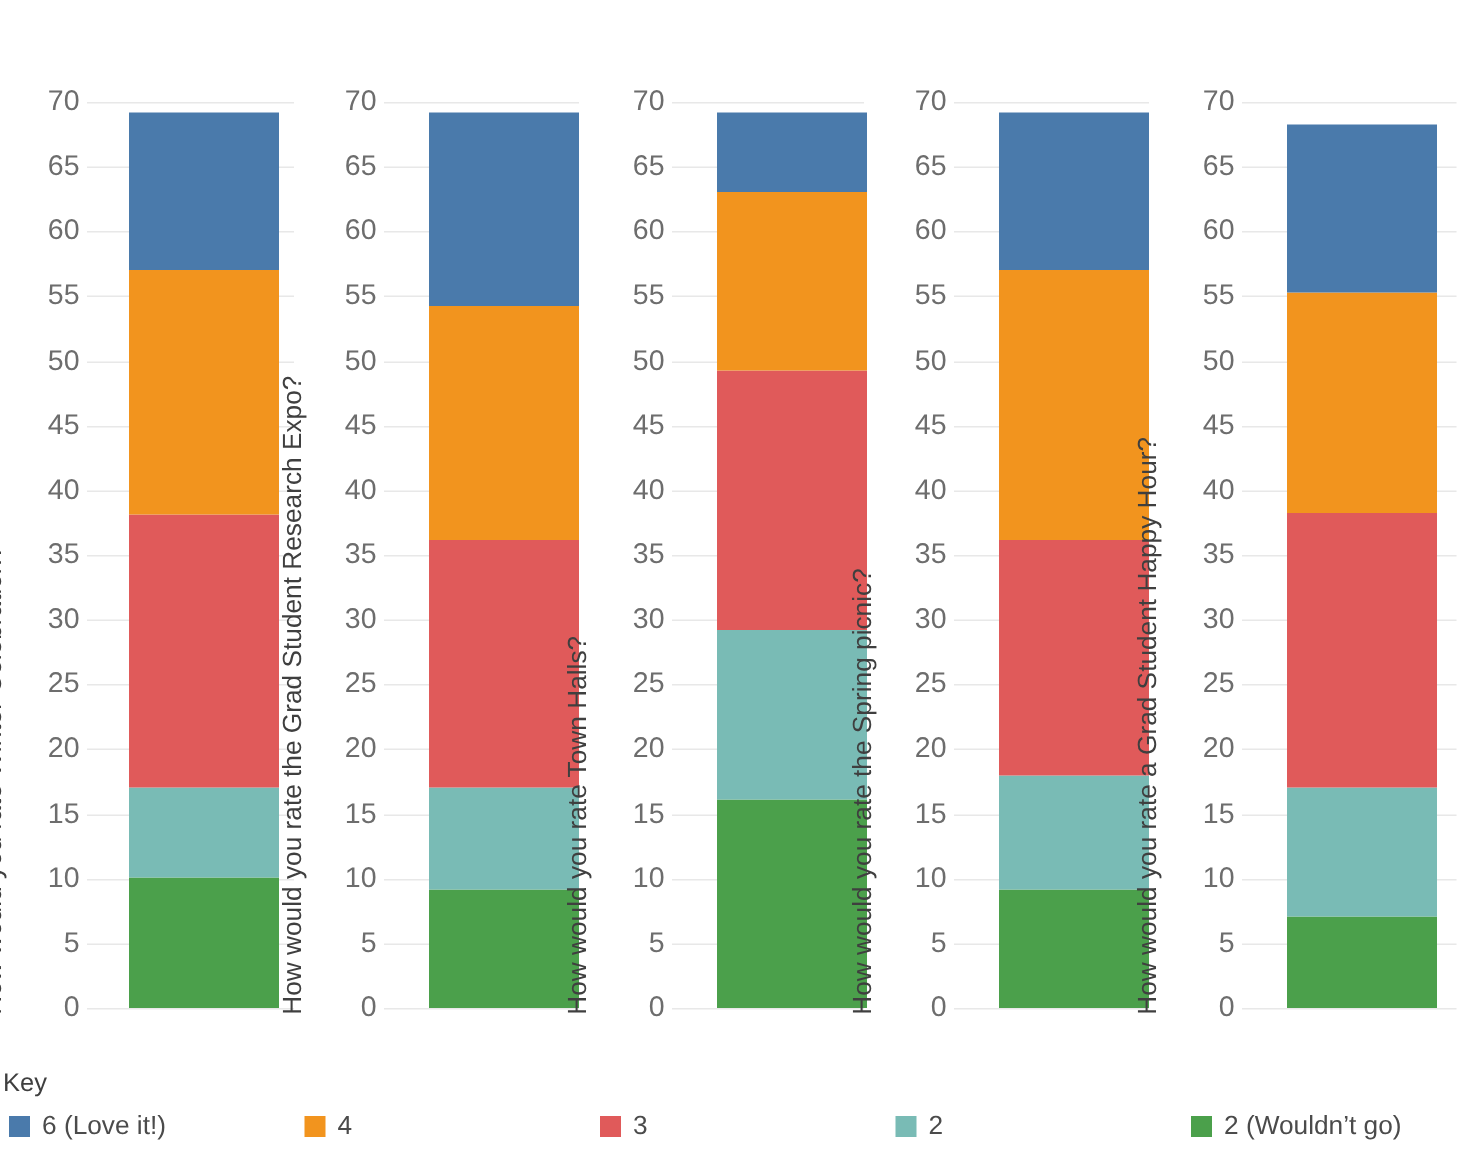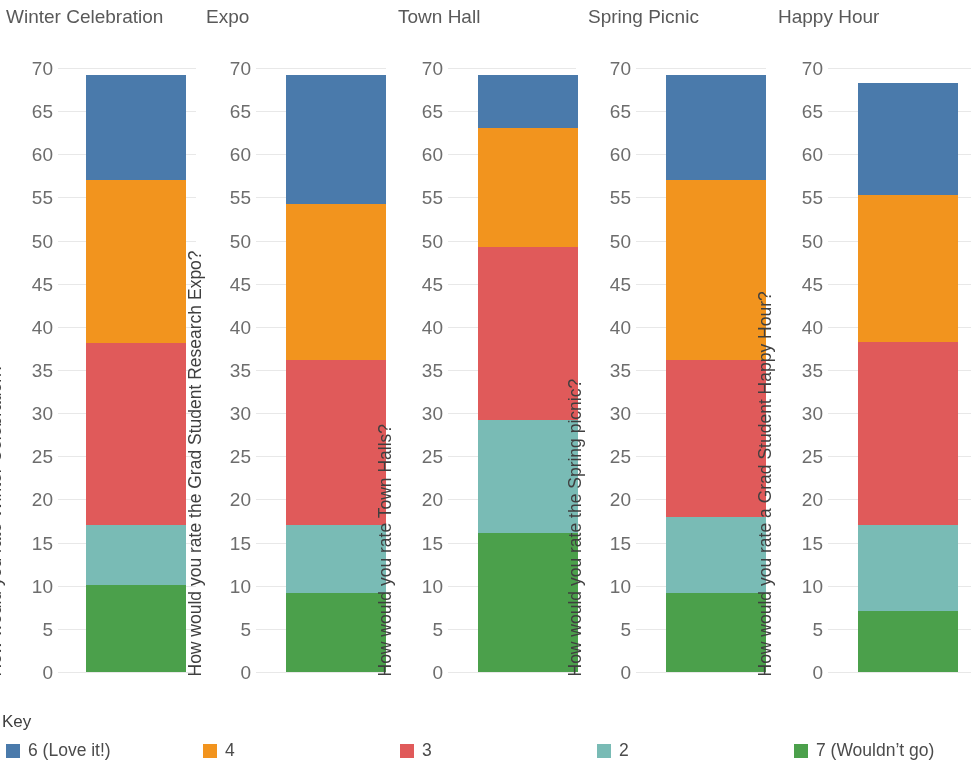--- a/index.html
+++ b/index.html
@@ -140,27 +140,20 @@
     font-size: 17.5px;
     color: #4b4b4b;
     line-height: 1;
   }
 </style>
 </head>
 <body>
 
 <div id="chart-root">
 
-  <div id="panel-titles">
-      <div class="panel-title" style="left: 6px;">Winter Celebration</div>
-      <div class="panel-title" style="left: 206px;">Expo</div>
-      <div class="panel-title" style="left: 398px;">Town Hall</div>
-      <div class="panel-title" style="left: 588px;">Spring Picnic</div>
-      <div class="panel-title" style="left: 778px;">Happy Hour</div>
-    </div>
 
   <div id="panels">
       <div class="panel" style="left: 0px; width: 200px;">
         <div class="axis-title" style="left: 4px;">How would you rate Winter Celebration?</div>
         <div class="gridline" style="top: 638px; left: 58px; width: 138px;"></div>
         <div class="gridline" style="top: 594.857px; left: 58px; width: 138px;"></div>
         <div class="gridline" style="top: 551.714px; left: 58px; width: 138px;"></div>
         <div class="gridline" style="top: 508.571px; left: 58px; width: 138px;"></div>
         <div class="gridline" style="top: 465.429px; left: 58px; width: 138px;"></div>
         <div class="gridline" style="top: 422.286px; left: 58px; width: 138px;"></div>
@@ -392,18 +385,18 @@
         <div class="legend-item" style="left: 400px;">
           <span class="legend-swatch" style="background: rgb(224, 90, 90);"></span>
           <span class="legend-label">3</span>
         </div>
         <div class="legend-item" style="left: 597px;">
           <span class="legend-swatch" style="background: rgb(121, 187, 181);"></span>
           <span class="legend-label">2</span>
         </div>
         <div class="legend-item" style="left: 794px;">
           <span class="legend-swatch" style="background: rgb(75, 160, 75);"></span>
-          <span class="legend-label">7 (Wouldn’t go)</span>
+          <span class="legend-label">2 (Wouldn’t go)</span>
         </div>
       </div>
   </div>
 
 </div>
 
 </body></html>

